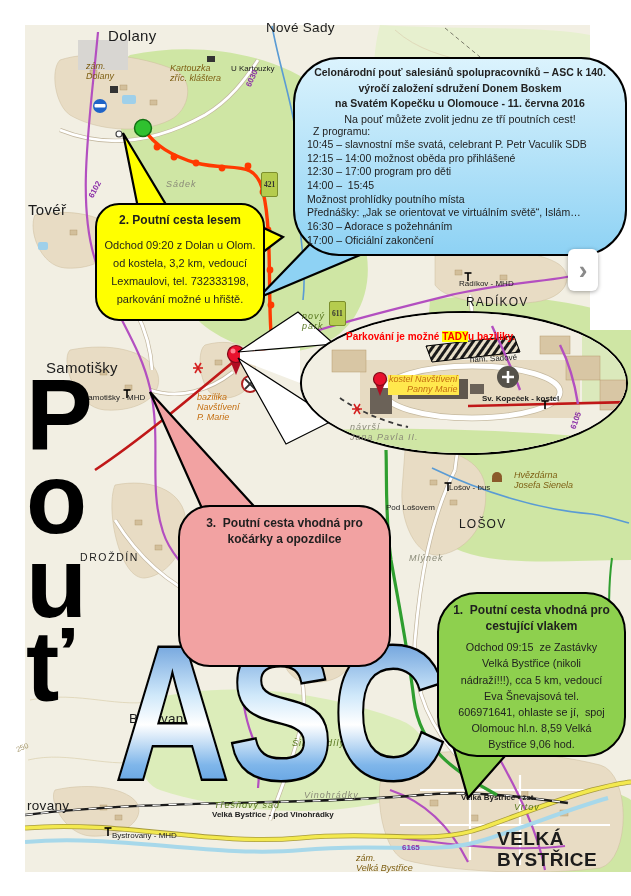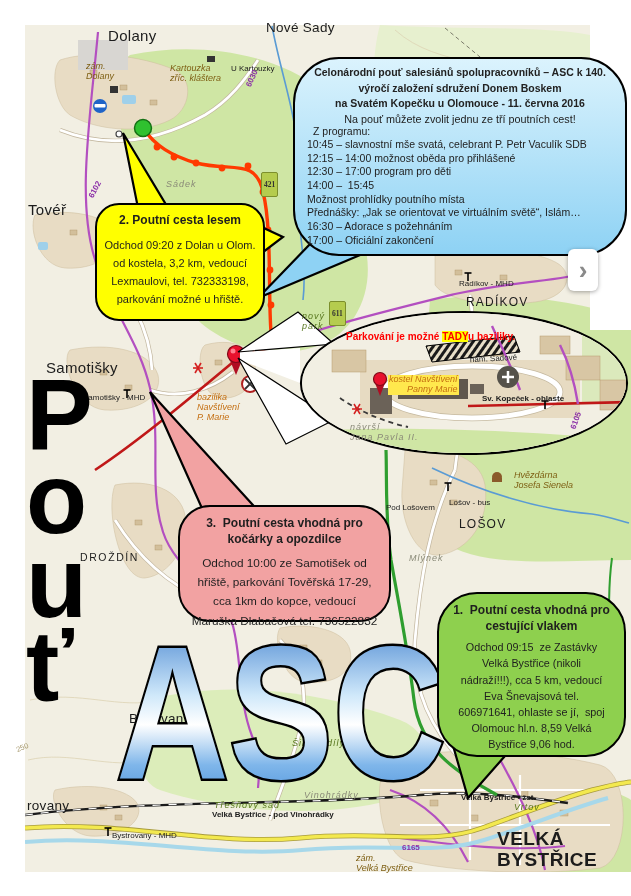--- a/index.html
+++ b/index.html
@@ -33,21 +33,21 @@
   .bubble{position:absolute;border:2.5px solid #000;box-sizing:border-box;color:#1f1f1f;z-index:30;}
   .ln{white-space:pre;}
   .bubble-blue{left:293px;top:57px;width:334px;height:199px;border-radius:46px;
       background:linear-gradient(#dbf3fd,#8ed2f4);padding:7px 8px 4px;}
   .hdr .ln{font-weight:700;text-align:center;font-size:10.5px;margin-bottom:3.5px;color:#222;}
   .intro{text-align:center;font-size:10.8px;margin:1px 0 0;color:#222;}
   .prog .ln{text-align:left;font-size:10.5px;line-height:1.3;padding-left:4px;color:#222;}
   .prog .ln:first-child{padding-left:10px;}
   .bubble-yellow{left:95px;top:203px;width:170px;height:118px;border-radius:24px;
       background:#ffff00;padding:8px 5px;}
-  .bubble-pink{left:178px;top:505px;width:213px;height:117px;border-radius:32px;
+  .bubble-pink{left:178px;top:505px;width:213px;height:162px;border-radius:32px;
       background:#f2a2a2;padding:9px 6px;}
   .bubble-green{left:437px;top:592px;width:189px;height:165px;border-radius:40px;
       background:#8ed04e;padding:9px 6px;}
   .btitle .ln,.btitle1{font-weight:700;text-align:center;font-size:12px;line-height:1.3;}
   .bbody{margin-top:7px;}
   .bbody .ln{font-weight:400;text-align:center;}
   .bubble-yellow .bbody .ln{font-size:11px;line-height:1.65;}
   .bubble-pink .bbody .ln{font-size:11.8px;line-height:1.62;}
   .bubble-green .bbody .ln{font-size:10.8px;line-height:1.5;}
   .bubble-green .bbody{margin-top:5px;}
@@ -325,21 +325,21 @@
       <div class="mlbl poi-orange" style="left: 197px; top: 393px;">bazilika
 Navštívení
 P. Marie</div>
       <div class="mlbl nature" style="left: 302px; top: 312px;">nový
 park</div>
       <div class="mlbl nature" style="left: 494px; top: 241px;">Sička</div>
       <div class="mlbl tiny" style="left: 558px; top: 248px;">Boží m.</div>
       <div class="mlbl tiny" style="left: 459px; top: 280px;">Radíkov - MHD</div>
       <div class="mlbl town-caps" style="left: 466px; top: 296px;">RADÍKOV</div>
       <div class="mlbl town-caps" style="left: 459px; top: 518px;">LOŠOV</div>
-      <div class="mlbl tiny" style="left: 449px; top: 484px; margin-top: 15px;">Lošov - bus</div>
+      <div class="mlbl tiny" style="left: 449px; top: 484px;">Lošov - bus</div>
       <div class="mlbl tiny" style="left: 386px; top: 504px;">Pod Lošovem</div>
       <div class="mlbl nature-gray" style="left: 409px; top: 554px;">Mlýnek</div>
       <div class="mlbl poi" style="left: 514px; top: 471px;">Hvězdárna
 Josefa Sienela</div>
       <div class="mlbl town-small-caps" style="left: 80px; top: 552px;">DROŽDÍN</div>
       <div class="mlbl town-md" style="left: 129px; top: 712px;">Bukovany</div>
       <div class="mlbl nature" style="left: 177px; top: 731px;">Dlouhé</div>
       <div class="mlbl nature" style="left: 292px; top: 739px;">Široké díly</div>
       <div class="mlbl nature-gray" style="left: 304px; top: 791px;">Vinohrádky</div>
       <div class="mlbl nature" style="left: 214px; top: 801px;">Třešňový sad</div>
@@ -357,21 +357,21 @@
       <div class="rno " style="left: 224px; top: 604px; transform: rotate(-82deg);">6103</div>
       <div class="rno " style="left: 402px; top: 843px;">6165</div>
       <div class="rno green" style="left: 329px; top: 301px;">611</div>
       <div class="rno green" style="left: 261px; top: 172px;">421</div>
       <div class="rno contour" style="left: 16px; top: 743px; transform: rotate(-22deg);">250</div>
     </div>
   <div id="inset-labels" class="layer">
       <div class="mlbl tiny" style="left: 470px; top: 355px; transform: rotate(-3deg);">nám. Sadové</div>
       <div class="mlbl poi-hl" style="left: 388px; top: 375px; text-align: right;">kostel Navštívení
 Panny Marie</div>
-      <div class="mlbl tiny-bold" style="left: 482px; top: 395px;">Sv. Kopeček - ohlaste</div>
+      <div class="mlbl tiny-bold" style="left: 482px; top: 395px;">Sv. Kopeček - kostel</div>
       <div class="mlbl nature-gray" style="left: 350px; top: 423px;">návrší
 Jana Pavla II.</div>
       <div class="rno rno-purple" style="left: 567px; top: 416px; transform: rotate(-70deg);">6105</div>
     </div>
 
   <div class="parking-note"><span>Parkování je možné </span><span class="hl">TADY</span><span>u baziliky.</span></div>
 
   <div class="pout">
       <div class="ln">P</div>
       <div class="ln">o</div>
@@ -427,26 +427,20 @@
         <div class="ln">Lexmaulovi, tel. 732333198,</div>
         <div class="ln">parkování možné u hřiště.</div>
       </div>
   </div>
 
   <div class="bubble bubble-pink">
     <div class="btitle">
         <div class="ln">3.  Poutní cesta vhodná pro</div>
         <div class="ln">kočárky a opozdilce</div>
       </div>
-    <div class="bbody">
-        <div class="ln">Odchod 10:00 ze Samotišek od</div>
-        <div class="ln">hřiště, parkování Tověřská 17-29,</div>
-        <div class="ln">cca 1km do kopce, vedoucí</div>
-        <div class="ln">Maruška Dlabačová tel. 736522832</div>
-      </div>
   </div>
 
   <div class="bubble bubble-green">
     <div class="btitle">
         <div class="ln">1.  Poutní cesta vhodná pro</div>
         <div class="ln">cestující vlakem</div>
       </div>
     <div class="bbody">
         <div class="ln">Odchod 09:15  ze Zastávky</div>
         <div class="ln">Velká Bystřice (nikoli</div>

